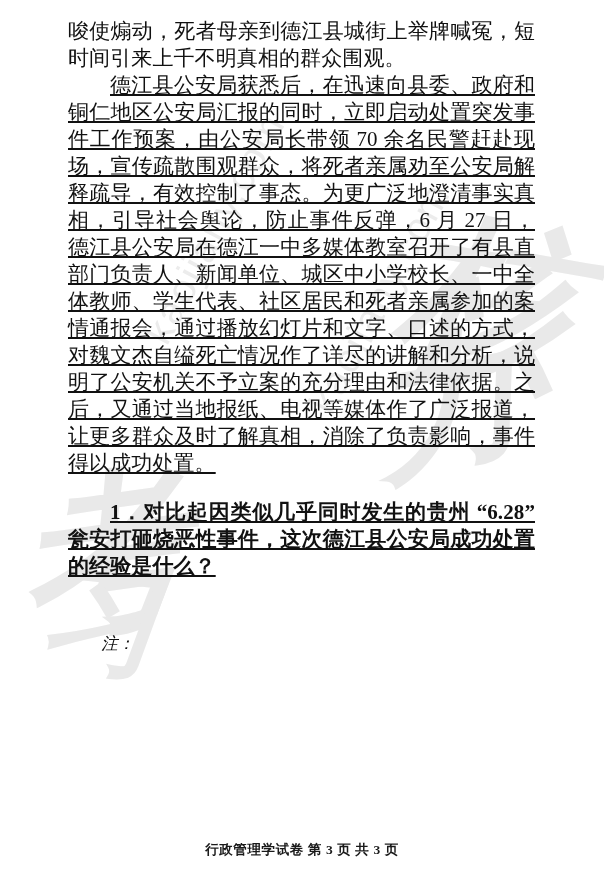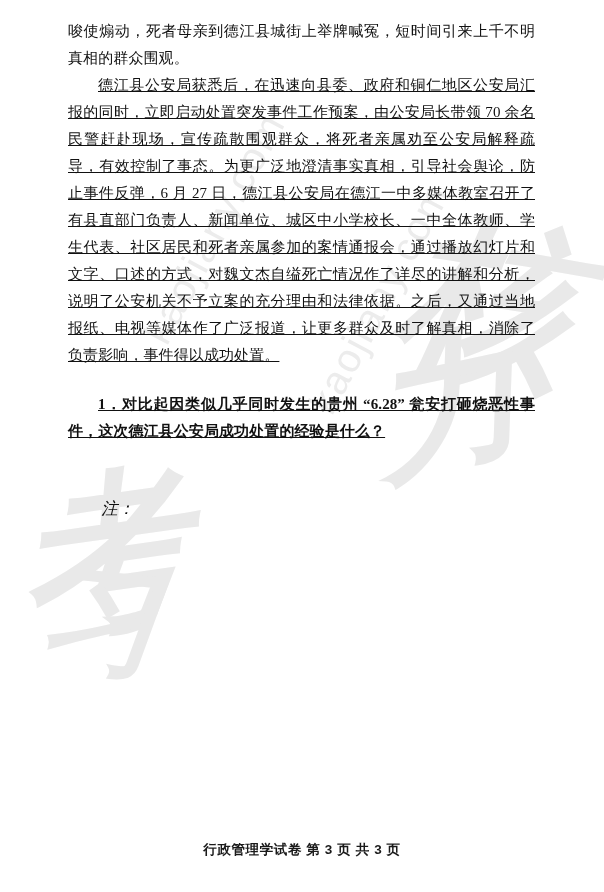--- a/index.html
+++ b/index.html
@@ -52,21 +52,21 @@
 
   
   .content {
     position: relative;
     z-index: 2;
     padding: 18px 69px 0 68px;
   }
 
   p.para {
     margin: 0;
-    font-size: 15px;
+    font-size: 21px;
     line-height: 27px;
     text-align: justify;
     text-justify: inter-ideograph;
     letter-spacing: 0.1px;
   }
   p.indent { text-indent: 2em; text-decoration: underline; }
   p.bold { font-weight: 700; }
 
   
   .note-block p {
@@ -83,21 +83,21 @@
 
   .footer {
     position: absolute;
     left: 0;
     right: 0;
     bottom: 33px;
     text-align: center;
     font-size: 13.5px;
     font-weight: 700;
     letter-spacing: 0.6px;
-    font-family: Liberation Sans, sans-serif;
+    font-family: Liberation Serif, serif;
     color: #1a1a1a;
     z-index: 2;
   }
 </style>
 </head>
 <body>
 
 <div id="page">
 
   <div class="wm-layer">

